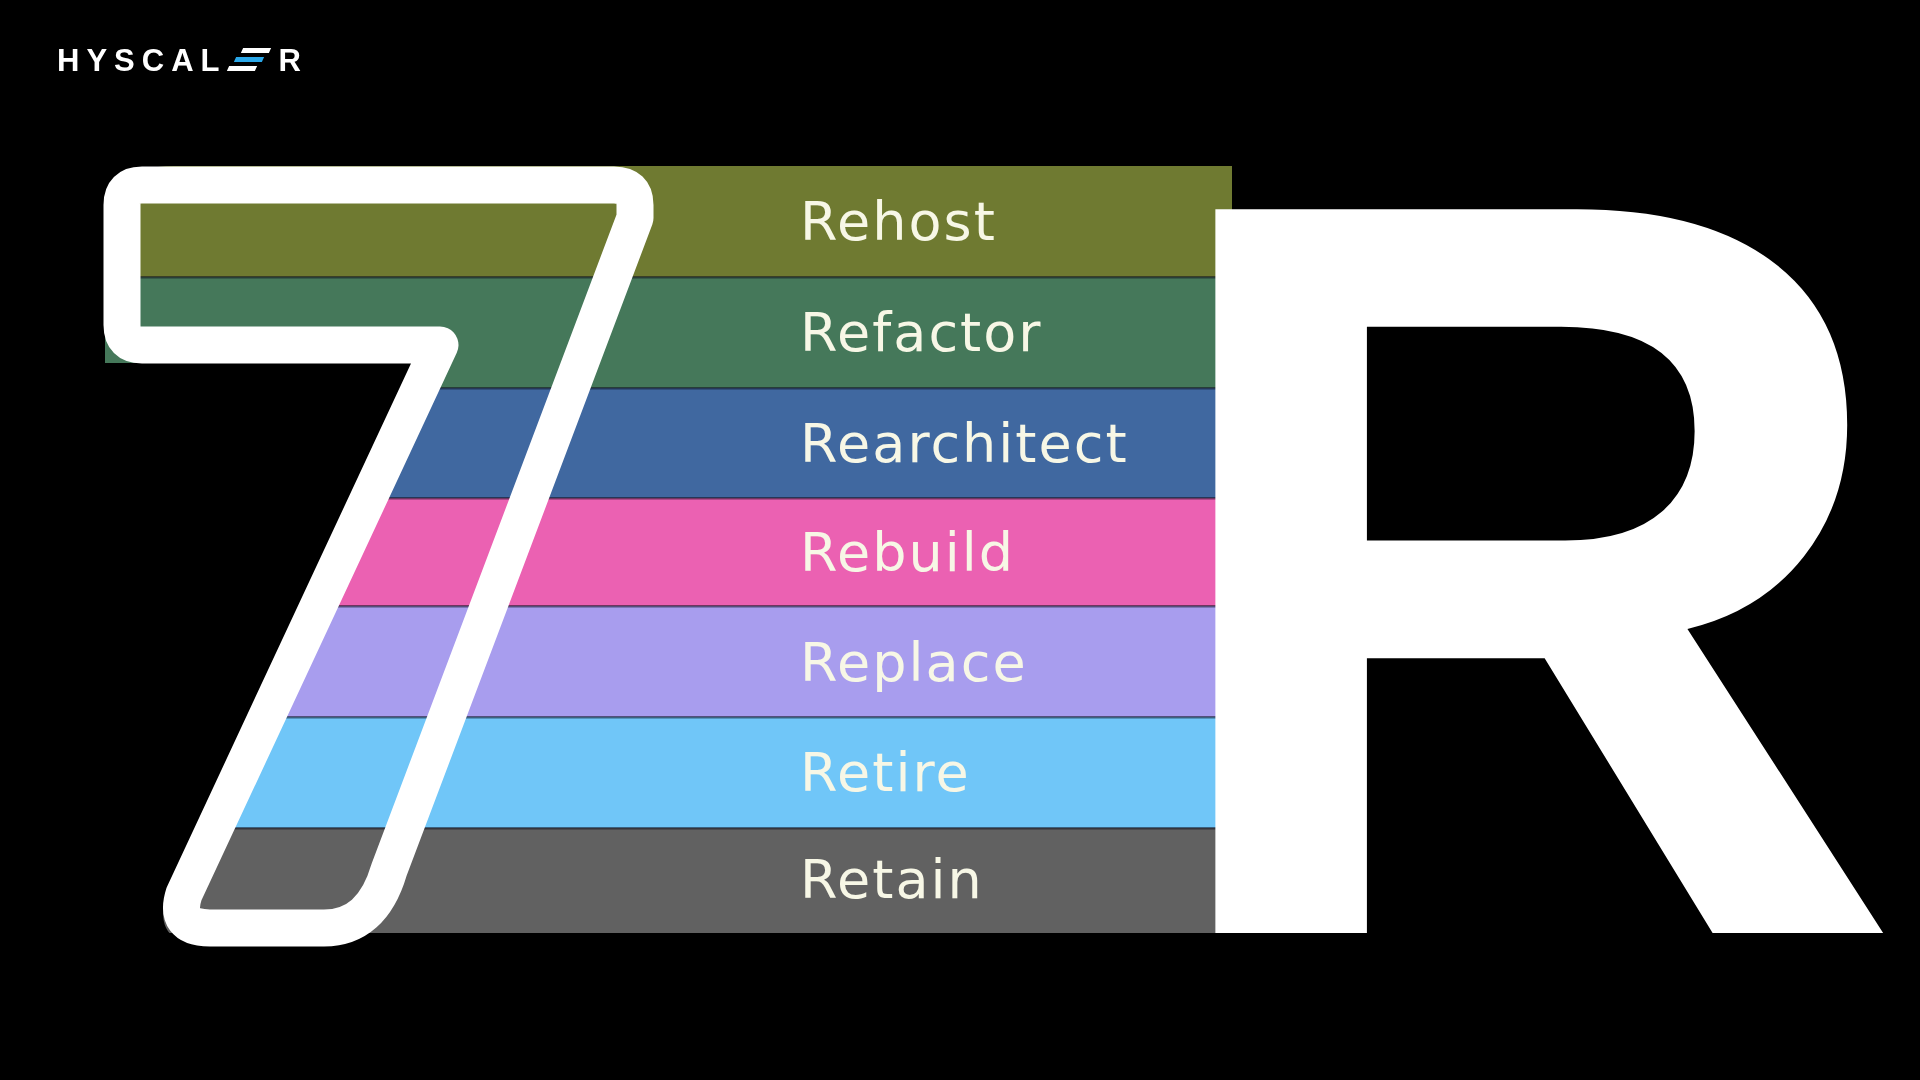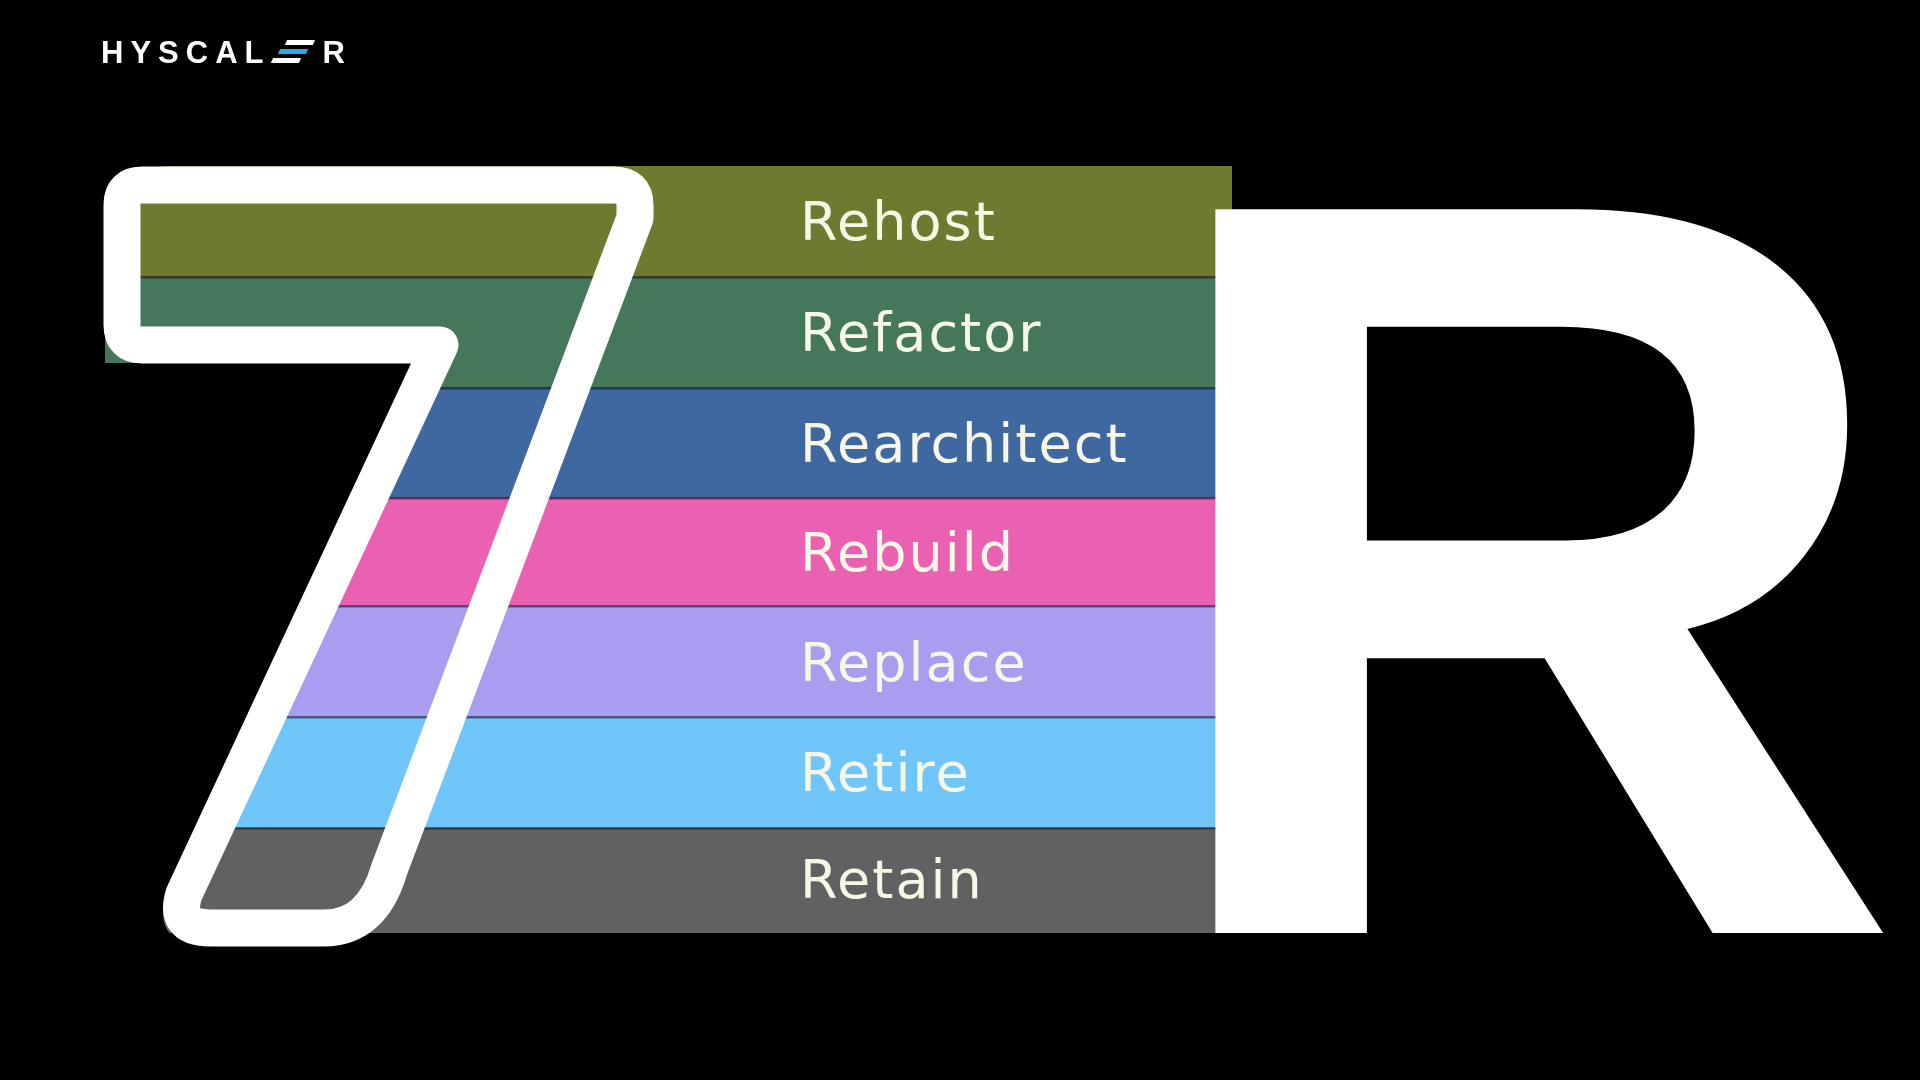--- a/index.html
+++ b/index.html
@@ -14,26 +14,25 @@
   .stage {
     position: relative;
     width: 1920px;
     height: 1080px;
     background: #000;
   }
   
   .logo {
     position: absolute;
     left: 57px;
-    top: 36px;
+    top: 44px;
     display: flex;
     align-items: center;
     height: 32px;
     user-select: none;
-    margin-left: 44px;
   }
   .logo-text {
     color: #fff;
     font-family: "Liberation Sans", sans-serif;
     font-weight: bold;
     font-size: 31px;
     letter-spacing: 7px;
     line-height: 1;
   }
   .logo-e {

